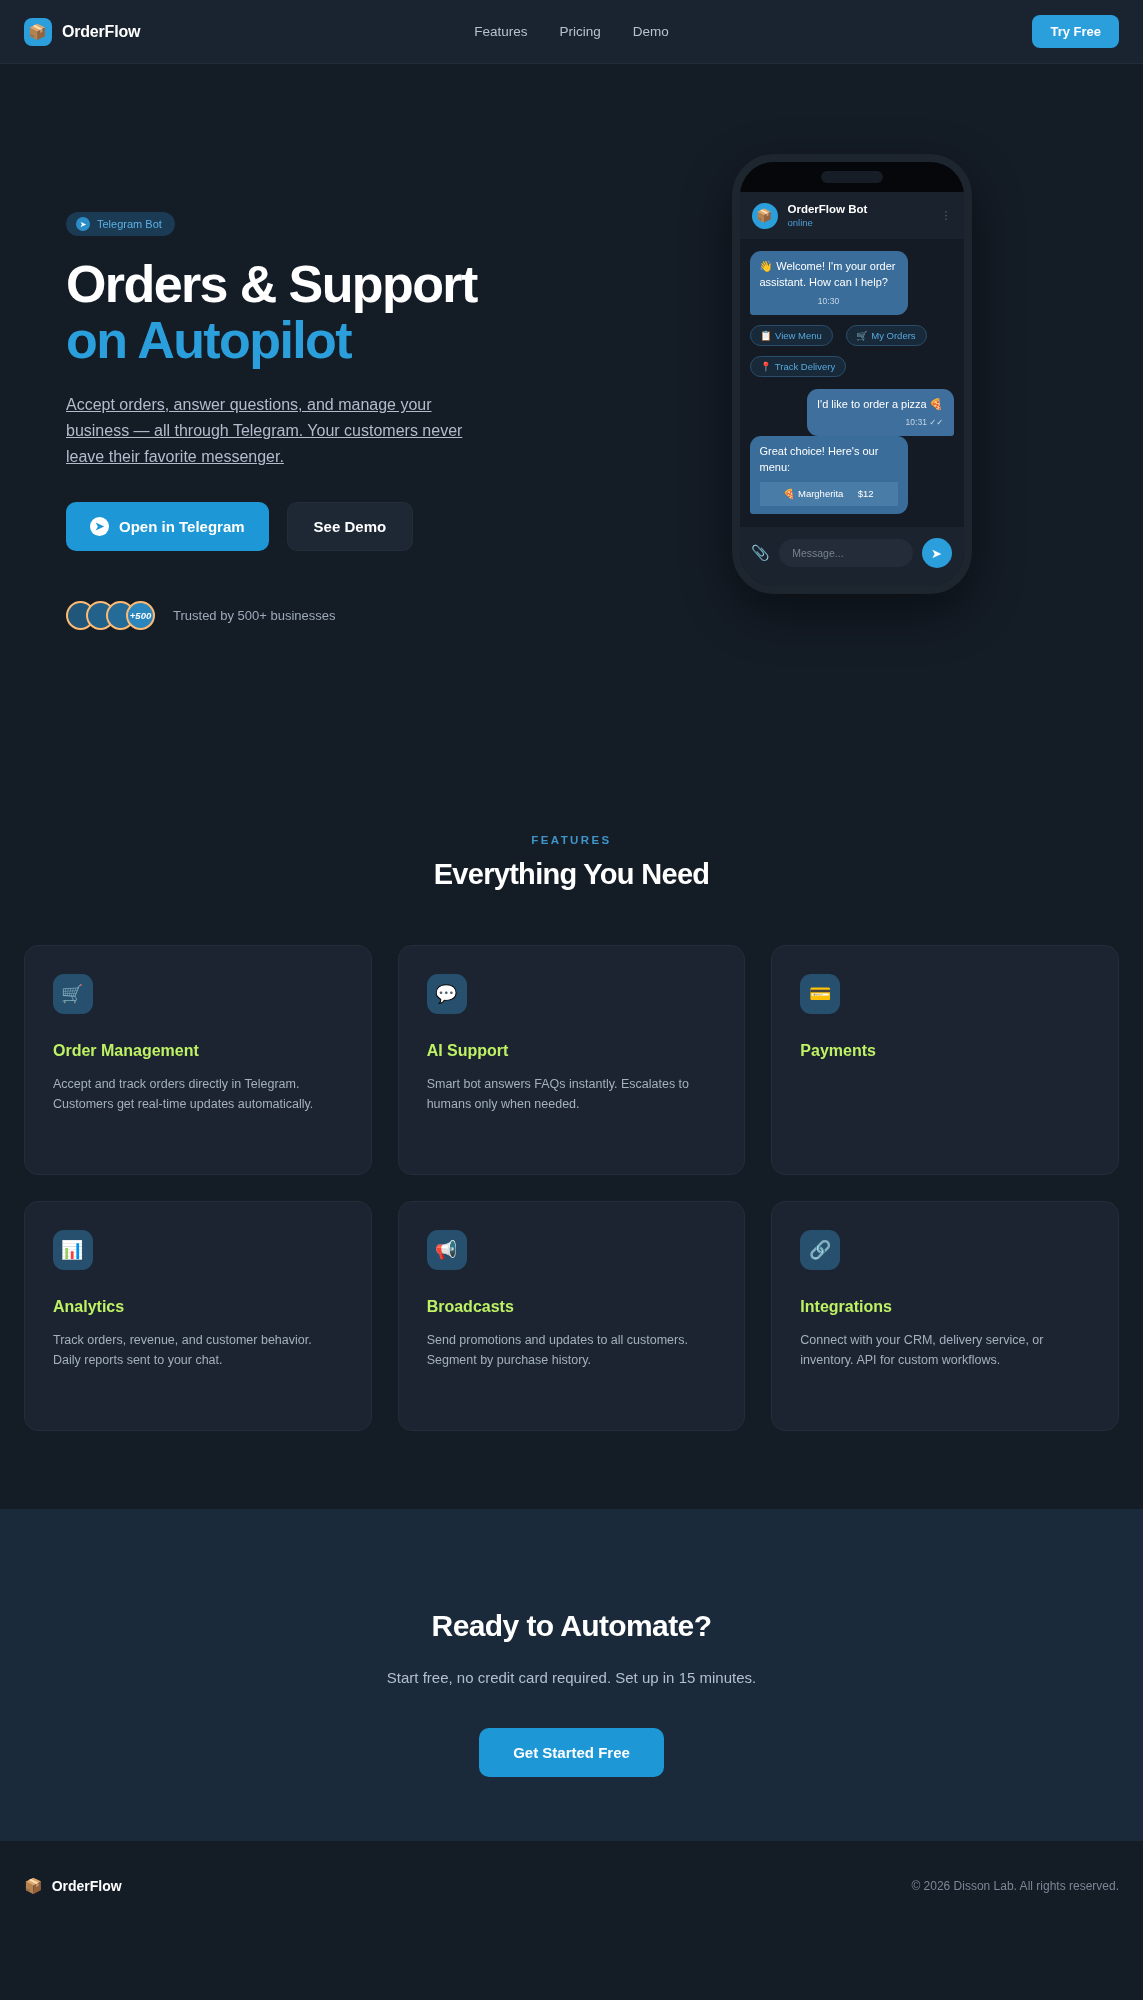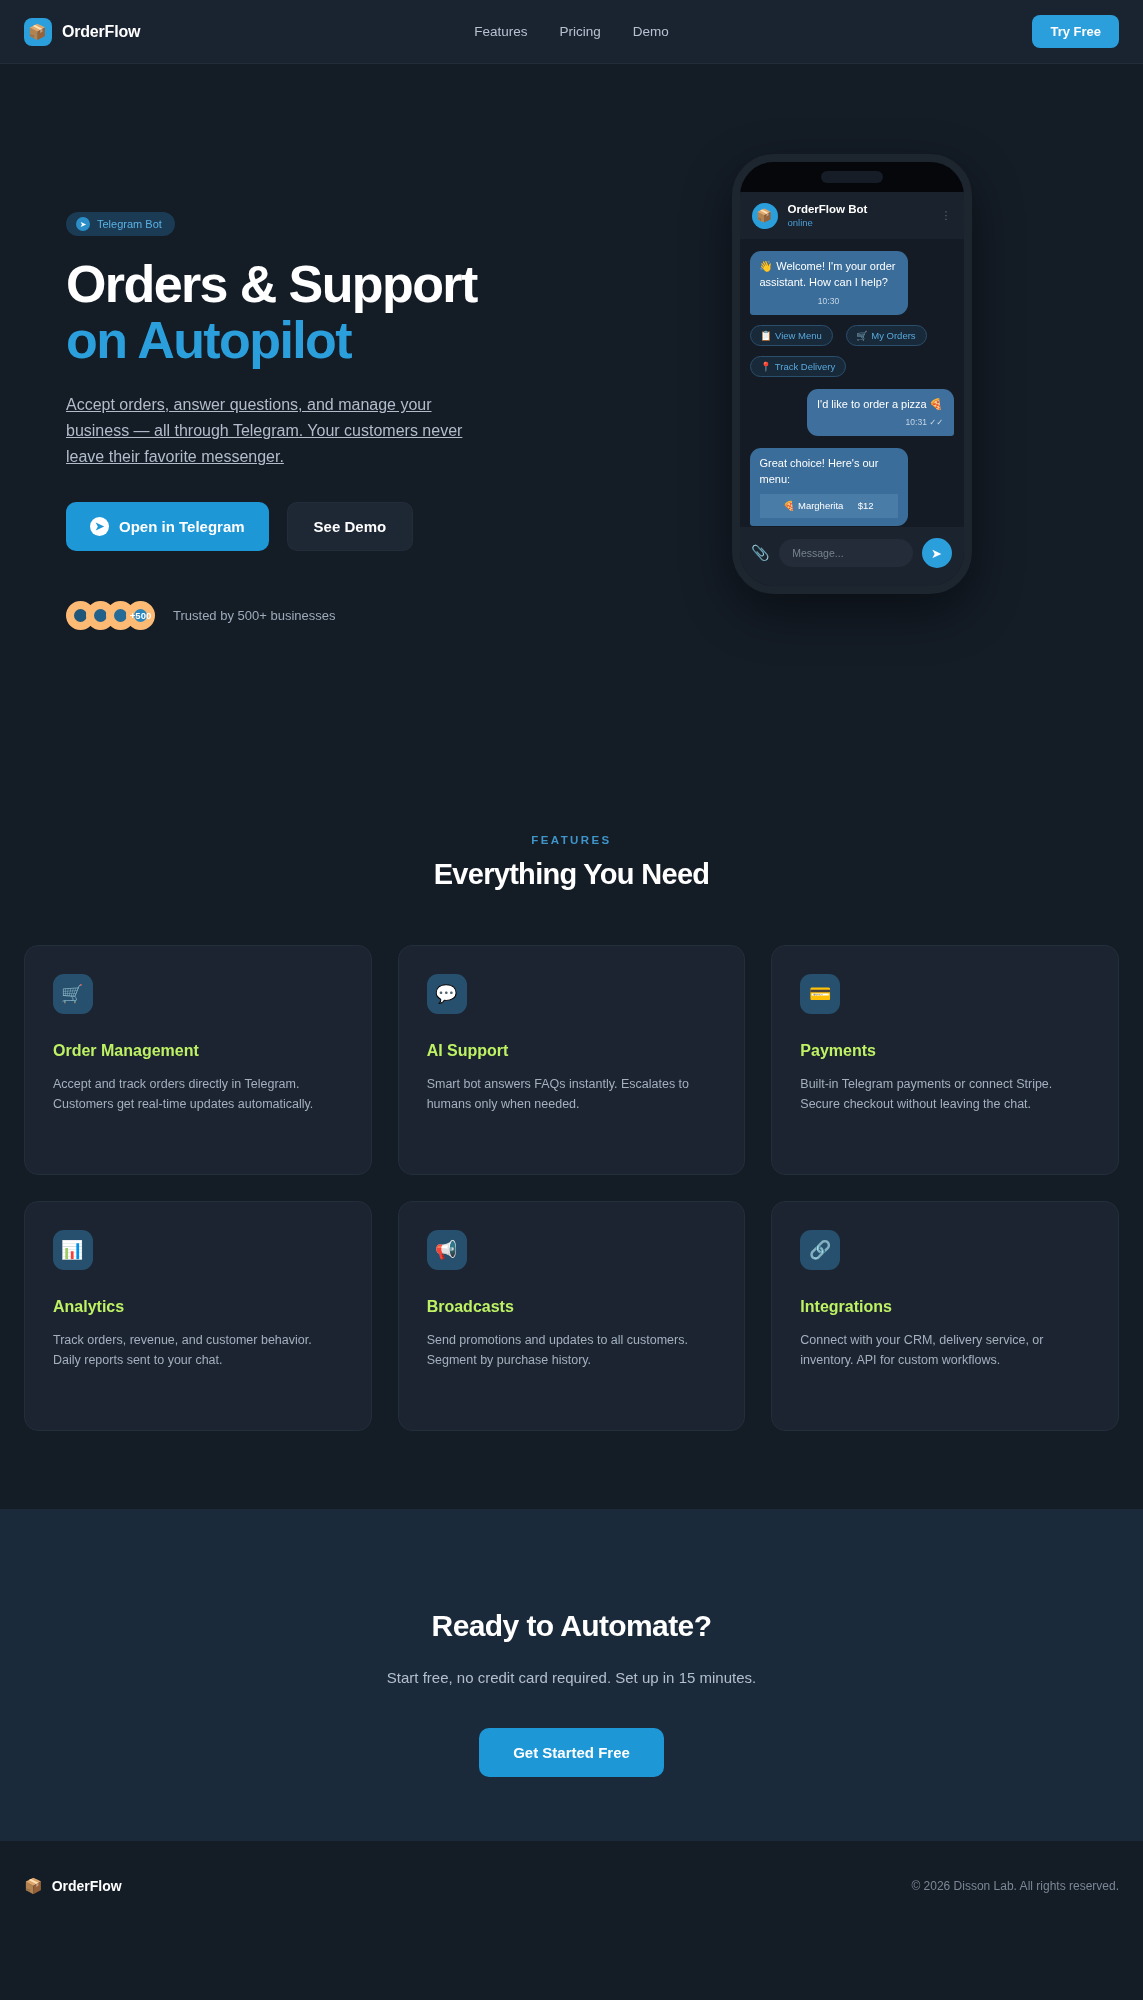--- a/index.html
+++ b/index.html
@@ -101,22 +101,23 @@
     border:1px solid #36425230; border-radius:10px;
     padding:15px 26px;
     font-size:15px; font-weight:bold;
     cursor:pointer; font-family:inherit;
   }
 
   .trust { margin-top:50px; display:flex; align-items:center; gap:18px; }
   .avatars { display:flex; }
   .avatars .av {
     width:29px;height:29px;border-radius:50%;
-    background:#1f5679; border:8px solid #fdba74;
+    background:#1f5679; border:2px solid #fdba74;
     margin-left:-9px;
+    font-style:italic;
   }
   .avatars .av:first-child { margin-left:0; }
   .avatars .av.n2 { background:#22618a; }
   .avatars .av.n3 { background:#256b97; }
   .avatars .av.plus {
     background:#2b86bd; color:#fff;
     font-size:9.5px; font-weight:bold;
     display:flex;align-items:center;justify-content:center;
   }
   .trust-text { font-size:13px; color:#9daabb; }
@@ -165,21 +166,21 @@
   .bubble.me .bubble-time { text-align:right; }
 
   .quick-row { display:flex; gap:13px; margin-top:10px; flex-wrap:wrap; }
   .quick {
     border:1px solid #2a4f6d; background:#18293a;
     color:#58a9dc; border-radius:999px;
     padding:4px 10px; font-size:9.5px; cursor:pointer;
     white-space:nowrap;
   }
   .me-row { margin-top:12px; display:flex; }
-  .bot-row2 { margin-top:12px; }
+  .bot-row2 { }
   .menu-item {
     background:#4a7ca8; border-radius:0;
     margin-top:7px; padding:5px 24px;
     font-size:9.5px; color:#fff;
     display:flex; justify-content:space-between; gap:10px;
   }
 
   .chat-input {
     position:absolute; left:0; right:0; bottom:0;
     background:#1b232e;
@@ -377,21 +378,20 @@
 
     <div class="card">
       <div class="card-ico">💬</div>
       <div class="card-title">AI Support</div>
       <div class="card-desc">Smart bot answers FAQs instantly. Escalates to humans only when needed.</div>
     </div>
 
     <div class="card">
       <div class="card-ico">💳</div>
       <div class="card-title">Payments</div>
-      <div class="card-desc">Built-in Telegram payments or connect Stripe. Secure checkout without leaving the chat.</div>
     </div>
 
     <div class="card">
       <div class="card-ico">📊</div>
       <div class="card-title">Analytics</div>
       <div class="card-desc">Track orders, revenue, and customer behavior. Daily reports sent to your chat.</div>
     </div>
 
     <div class="card">
       <div class="card-ico">📢</div>

